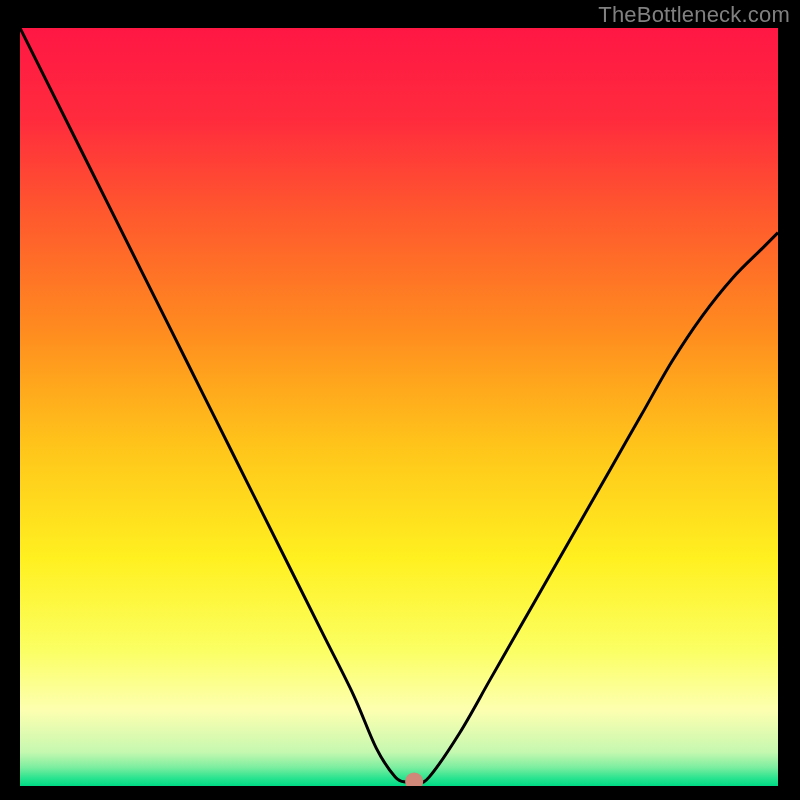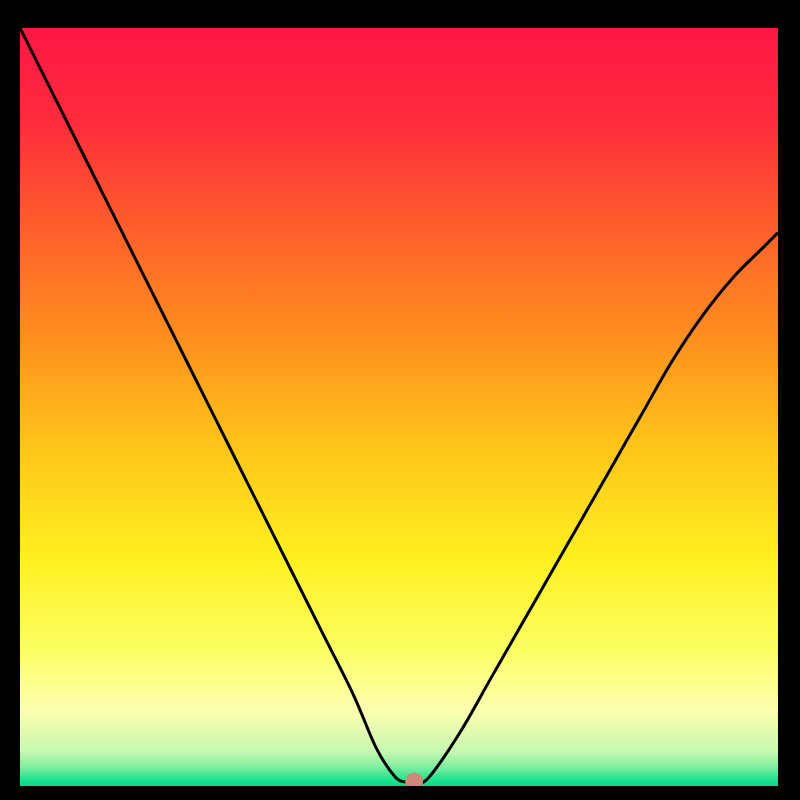--- a/index.html
+++ b/index.html
@@ -37,20 +37,21 @@
   .plot svg {
     display: block;
     width: 758px;
     height: 758px;
   }
 </style>
 </head>
 <body>
 
 <div class="container">
+  <div class="watermark">TheBottleneck.com</div>
   <div class="plot">
     <svg viewBox="0 0 758 758" preserveAspectRatio="none">
       <defs>
         <linearGradient id="bg-grad" x1="0" y1="0" x2="0" y2="1">
             <stop offset="0%" stop-color="#ff1744"></stop>
             <stop offset="12%" stop-color="#ff2b3d"></stop>
             <stop offset="25%" stop-color="#ff5a2d"></stop>
             <stop offset="40%" stop-color="#ff8c1f"></stop>
             <stop offset="55.00000000000001%" stop-color="#ffc41a"></stop>
             <stop offset="70%" stop-color="#fff020"></stop>

